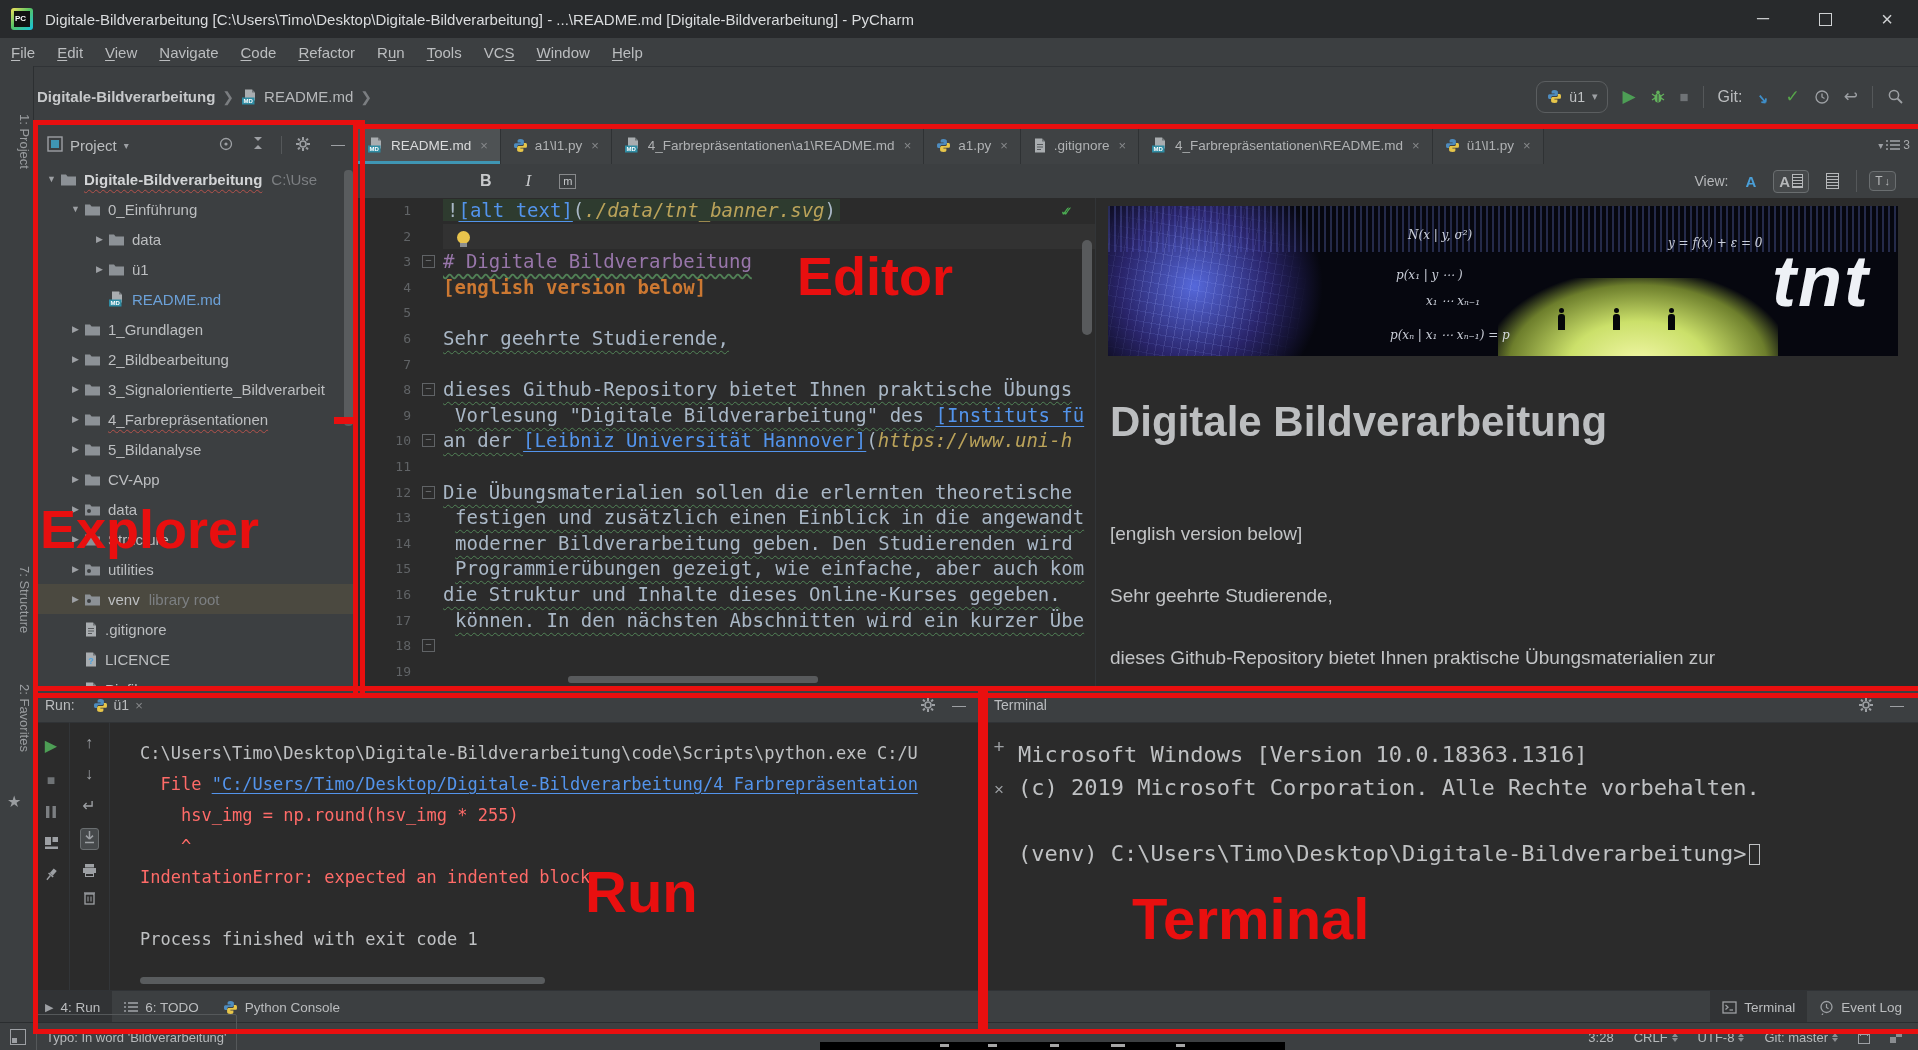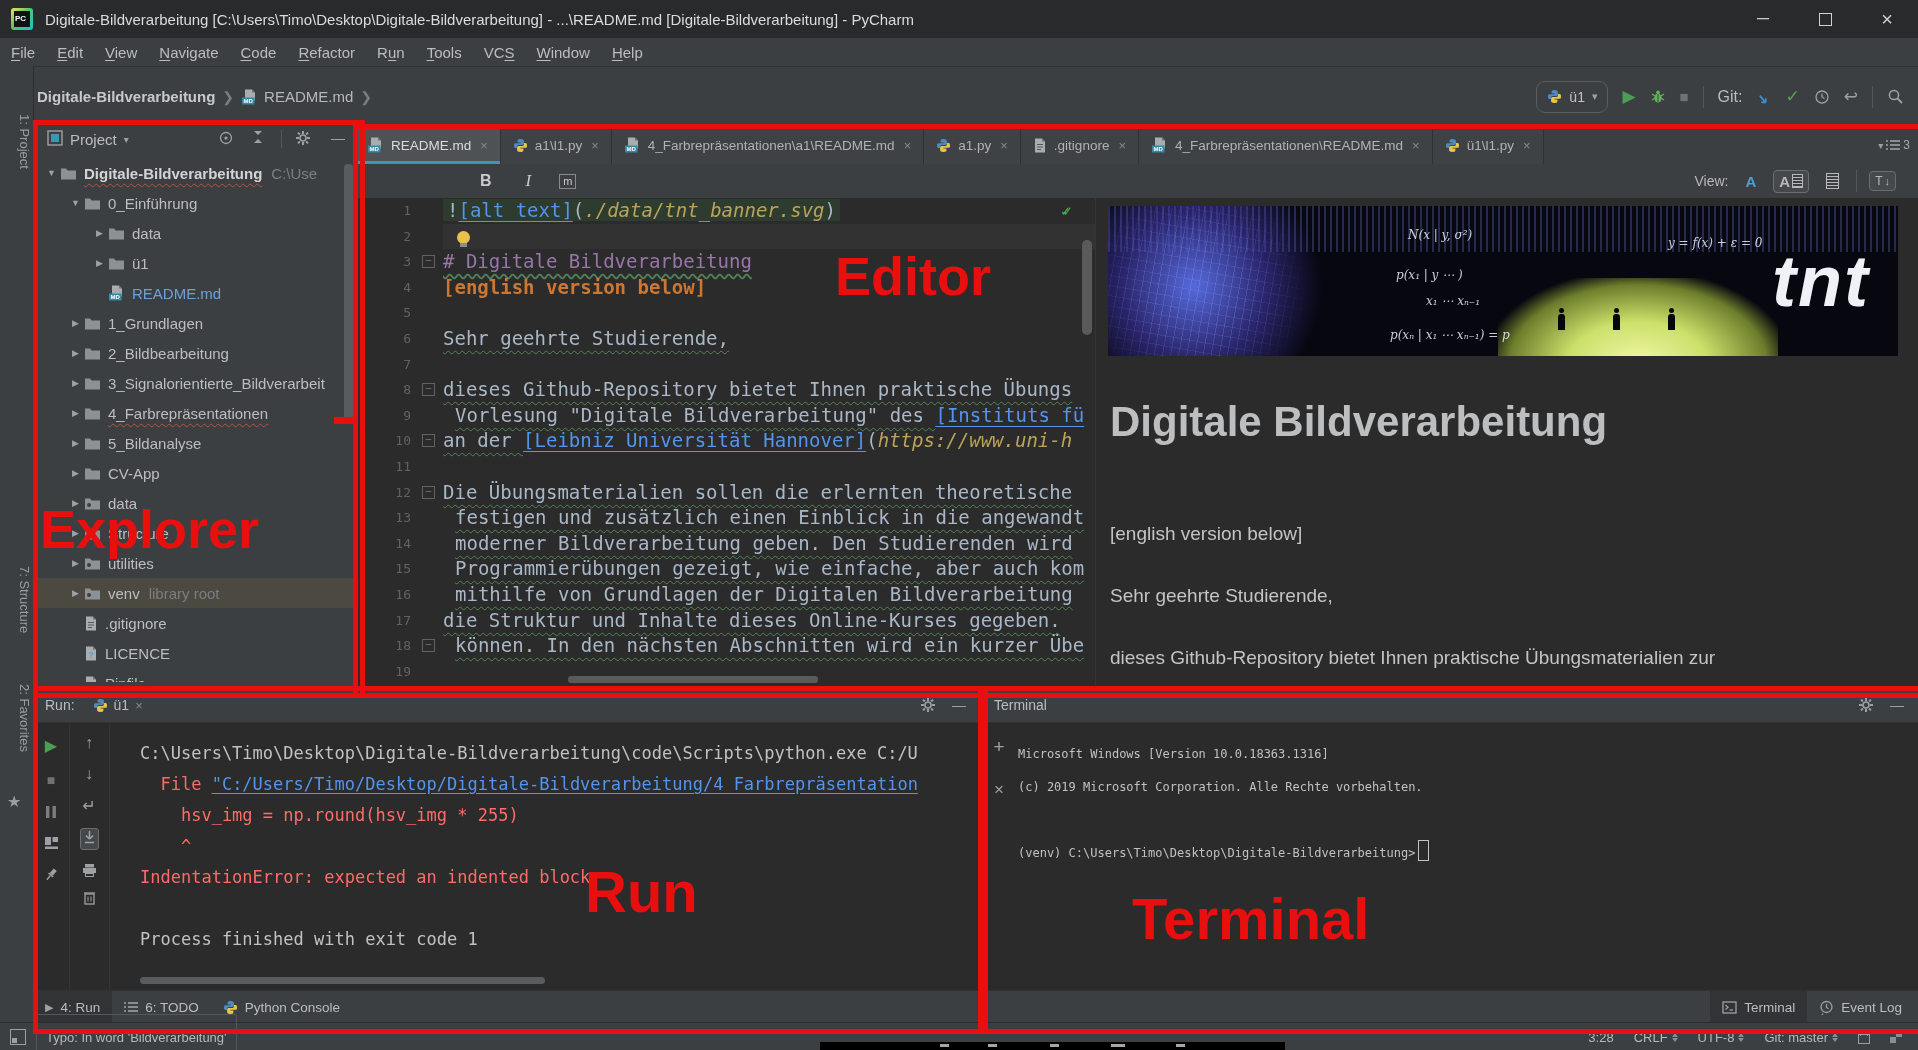--- a/index.html
+++ b/index.html
@@ -29,21 +29,21 @@
   .run-config{display:flex;align-items:center;gap:7px;border:1px solid #5b5e60;border-radius:9px;height:30px;padding:0 10px;font-size:14px;color:#c0c2c4;}
   .tb-divider{width:1px;height:22px;background:#55585a;}
   .ic{display:inline-flex;align-items:center;justify-content:center;vertical-align:middle;line-height:1;}
   .glyph{font-size:16px;}
   
   .stripe{position:absolute;left:0;top:66px;width:33px;height:956px;background:#3c3f41;border-right:1px solid #2c2f31;}
   .stripe-item{position:absolute;left:0;width:33px;writing-mode:vertical-rl;font-size:13px;color:#9a9da0;
                display:flex;align-items:center;justify-content:flex-start;}
   .stripe-star{position:absolute;left:7px;font-size:16px;color:#9a9da0;}
   
-  .project-panel{position:absolute;left:33px;top:120px;width:322px;height:562px;background:#3c3f41;border-right:7px solid #86efac;overflow:hidden;}
+  .project-panel{position:absolute;left:33px;top:126px;width:322px;height:562px;background:#3c3f41;border-right:7px solid #86efac;overflow:hidden;}
   .pp-header{height:38px;display:flex;align-items:center;font-size:15px;color:#bbbdbf;position:relative;border-bottom:1px solid #3c3f41;}
   .pp-title{margin-left:14px;display:flex;align-items:center;gap:7px;}
   .pp-ico{position:absolute;top:10px;color:#9da0a4;}
   .tree{position:absolute;left:0;top:38px;right:0;bottom:0;}
   .tree-row{height:30px;display:flex;align-items:center;white-space:nowrap;overflow:hidden;font-size:15px;color:#bcbec0;}
   .tree-arrow{width:17px;text-align:center;font-size:9px;color:#9da0a4;flex:0 0 auto;}
   .tree-label{margin-left:7px;}
   .tree-extra{margin-left:9px;color:#7c7f82;}
   .typo-wavy{text-decoration:underline;text-decoration-style:wavy;text-decoration-color:#b5524c;text-decoration-thickness:1px;text-underline-offset:4px;}
   .row-selected{background:#4b4940;}
@@ -118,21 +118,21 @@
   .twin-hdr .hdr-right{margin-left:auto;display:flex;gap:16px;margin-right:14px;color:#9da0a4;}
   .run-tab{display:flex;align-items:center;gap:6px;margin-left:12px;padding:4px 6px;}
   .console{position:absolute;left:107px;top:34px;right:0;bottom:0;font-family:"DejaVu Sans Mono",monospace;font-size:17px;}
   .cline{height:31px;line-height:31px;white-space:pre;}
   .c-out{color:#bfc1c3;} .c-err{color:#ff6b68;} .c-link{color:#5394ec;text-decoration:underline;text-underline-offset:3px;}
   .run-tools1{position:absolute;left:0;top:34px;width:36px;bottom:0;border-right:1px solid #323538;display:flex;flex-direction:column;align-items:center;padding-top:14px;gap:17px;}
   .run-tools2{position:absolute;left:36px;top:34px;width:40px;bottom:0;border-right:1px solid #323538;display:flex;flex-direction:column;align-items:center;padding-top:12px;gap:13px;color:#9da0a4;}
   .boxed-tool{border:1px solid #6a6e70;background:#46494b;border-radius:3px;padding:1px 2px;}
   .tw-divider{position:absolute;left:980px;top:688px;width:2px;height:302px;background:#323538;}
   .term-left{position:absolute;left:0;top:34px;width:34px;bottom:0;display:flex;flex-direction:column;align-items:center;padding-top:14px;gap:22px;color:#9da0a4;font-size:18px;}
-  .termc{position:absolute;left:36px;top:34px;right:0;bottom:0;font-family:"DejaVu Sans Mono",monospace;font-size:12px;color:#bfc1c3;padding-top:16px;}
+  .termc{position:absolute;left:36px;top:34px;right:0;bottom:0;font-family:"DejaVu Sans Mono",monospace;font-size:22px;color:#bfc1c3;padding-top:16px;}
   .tline{height:33px;line-height:33px;white-space:pre;}
   .cursor{display:inline-block;width:9px;height:19px;border:1px solid #c0c2c4;vertical-align:-4px;margin-left:3px;}
   
   .bottombar{position:absolute;left:33px;top:990px;width:1885px;height:32px;background:#3c3f41;border-top:1px solid #303336;
              display:flex;align-items:center;font-size:13.5px;color:#bbbdbf;}
   .bb-item{display:flex;align-items:center;gap:7px;height:32px;padding:0 12px;}
   .bb-item.active{background:#313335;}
   .bb-item u{text-underline-offset:2px;}
   .bb-right{margin-left:auto;display:flex;margin-right:4px;}
   .statusbar{position:absolute;left:0;top:1022px;width:1918px;height:28px;background:#3c3f41;border-top:1px solid #2a2d2f;
@@ -674,21 +674,20 @@
         <div class="code-line"><span class="seg-plain">Sehr geehrte Studierende,</span></div>
         <div class="code-line"></div>
         <div class="code-line"><span class="seg-plain">dieses Github-Repository bietet Ihnen praktische Übungs</span></div>
         <div class="code-line cont"><span class="seg-plain">Vorlesung "Digitale Bildverarbeitung" des </span><span class="seg-link">[Instituts fü</span></div>
         <div class="code-line"><span class="seg-plain">an der </span><span class="seg-link">[Leibniz Universität Hannover]</span><span class="seg-punct">(</span><span class="seg-path">https://www.uni-h</span></div>
         <div class="code-line"></div>
         <div class="code-line"><span class="seg-plain">Die Übungsmaterialien sollen die erlernten theoretische</span></div>
         <div class="code-line cont"><span class="seg-plain">festigen und zusätzlich einen Einblick in die angewandt</span></div>
         <div class="code-line cont"><span class="seg-plain">moderner Bildverarbeitung geben. Den Studierenden wird</span></div>
         <div class="code-line cont"><span class="seg-plain">Programmierübungen gezeigt, wie einfache, aber auch kom</span></div>
-        <div class="code-line cont"><span class="seg-plain">mithilfe von Grundlagen der Digitalen Bildverarbeitung</span></div>
         <div class="code-line"><span class="seg-plain">die Struktur und Inhalte dieses Online-Kurses gegeben.</span></div>
         <div class="code-line cont"><span class="seg-plain">können. In den nächsten Abschnitten wird ein kurzer Übe</span></div>
         <div class="code-line"></div>
         <span class="ok-checks">✓✓</span>
         <div class="vscroll"></div>
         <div class="hscroll"></div>
       </div>
     </div>
   <div class="preview" id="preview">
       <div class="banner">
@@ -931,16 +930,16 @@
       <i style="left:291px;width:14px;"></i>
       <i style="left:356px;"></i>
   </div>
 
   <div class="anno-box" style="left:33px;top:120px;width:322px;height:568px;"></div>
   <div class="anno-box" style="left:353px;top:124px;width:1561px;height:564px;"></div>
   <div class="anno-box" style="left:33px;top:686px;width:945px;height:338px;"></div>
   <div class="anno-box" style="left:978px;top:686px;width:938px;height:338px;"></div>
   <div class="anno-dash" style="left:334px;top:417px;width:24px;height:7px;"></div>
   <div class="anno-label" style="left:40px;top:498px;font-size:54px;">Explorer</div>
-  <div class="anno-label" style="left:835px;top:245px;font-size:54px;">Editor</div>
+  <div class="anno-label" style="left:797px;top:245px;font-size:54px;">Editor</div>
   <div class="anno-label" style="left:585px;top:858px;font-size:58px;">Run</div>
   <div class="anno-label" style="left:1132px;top:885px;font-size:58px;">Terminal</div>
 </div>
 
 </body></html>

